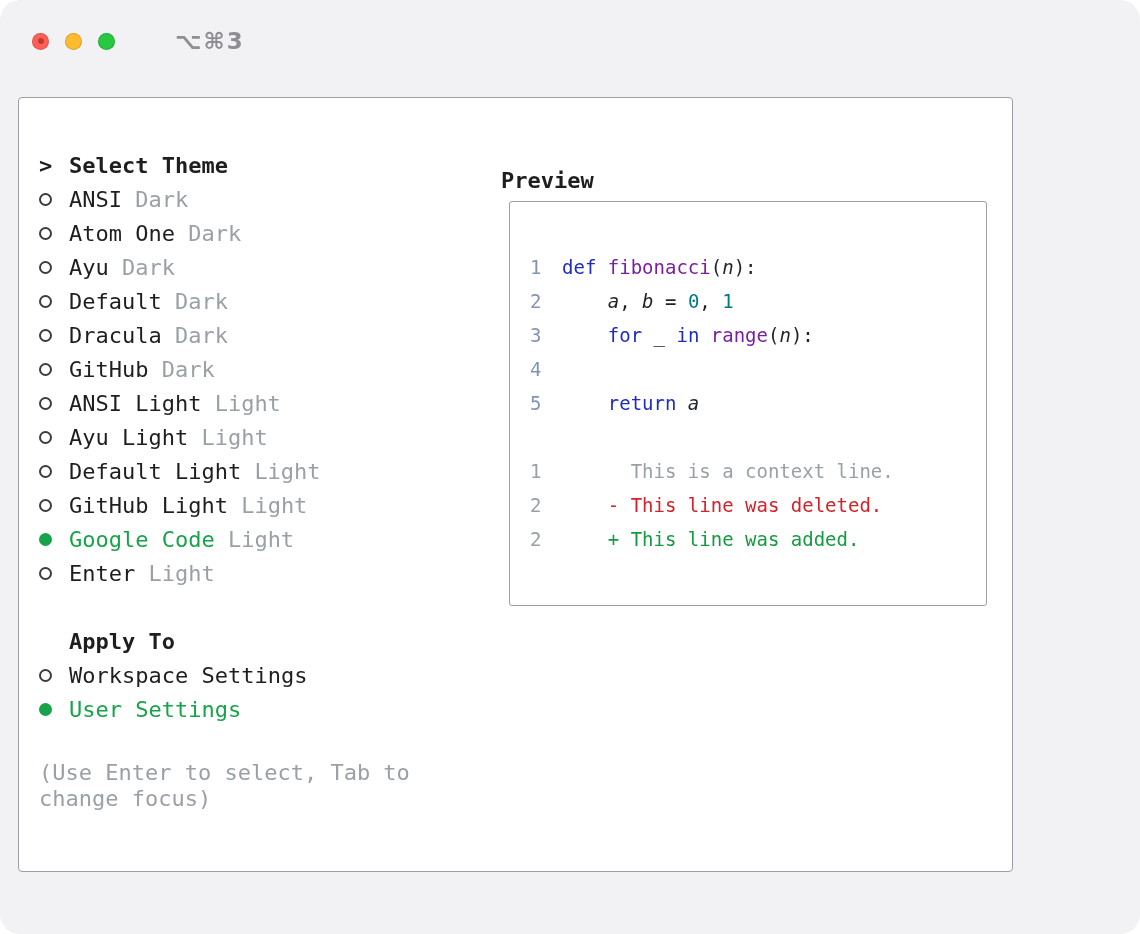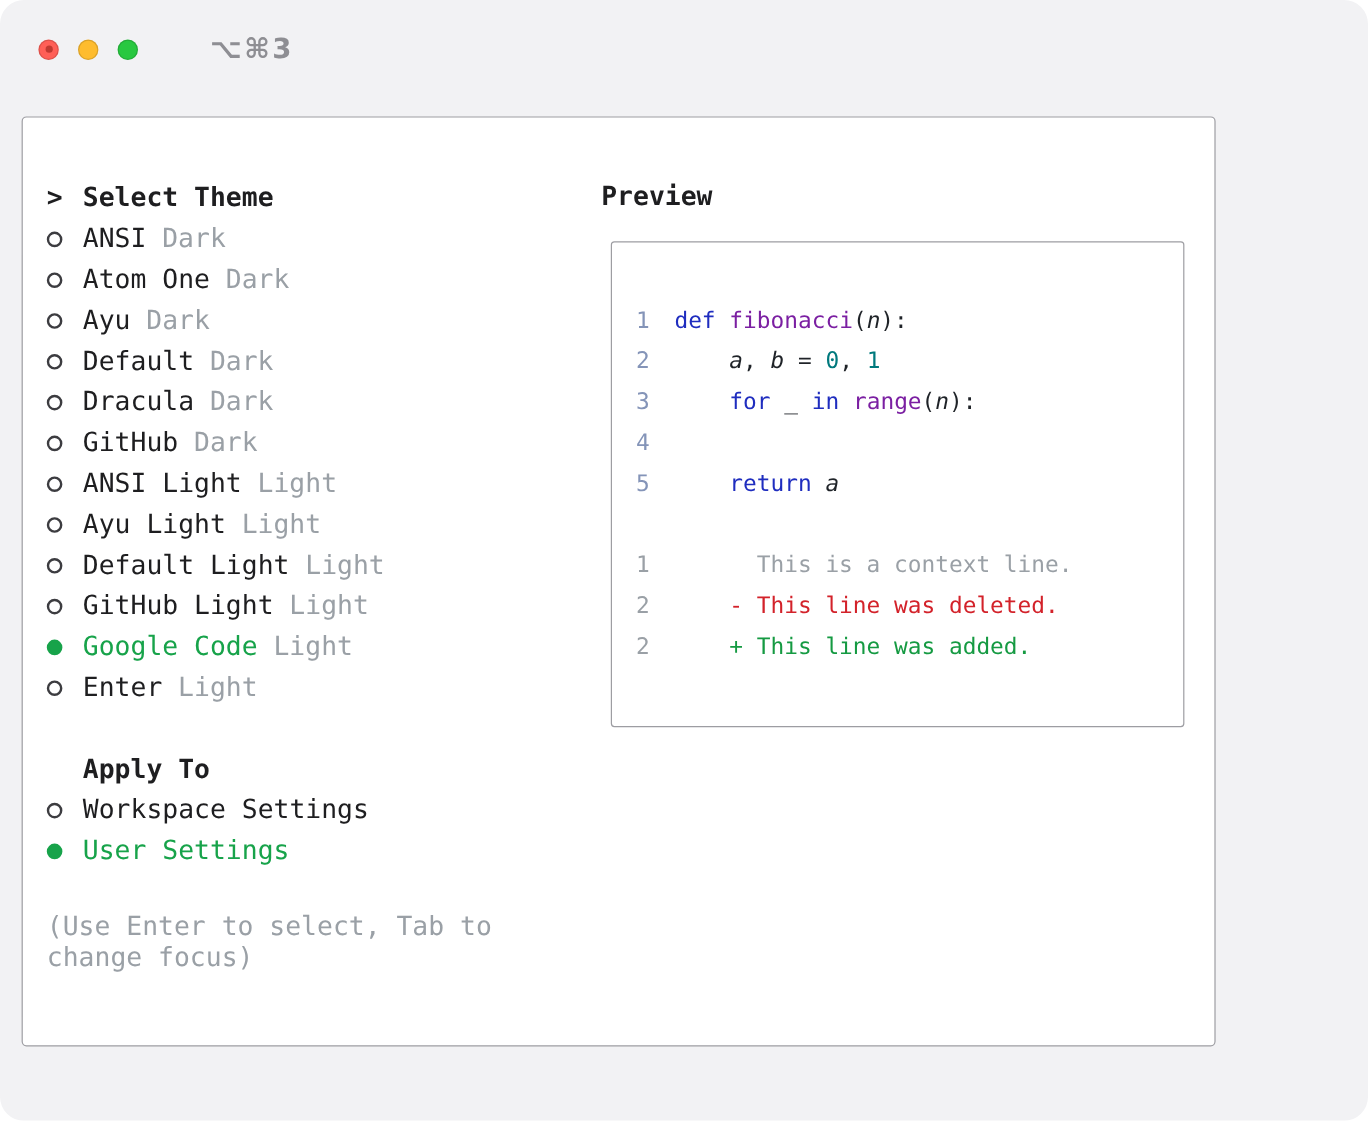--- a/index.html
+++ b/index.html
@@ -40,21 +40,21 @@
   .prompt { width: 30px; font-weight: bold; }
   .title-text { font-weight: bold; text-align: right; }
   .radio-col { width: 30px; display: flex; align-items: center; flex-shrink: 0; }
   .radio { width: 13px; height: 13px; border: 2px solid #3c3c40; border-radius: 50%; }
   .radio.on { background: var(--green); border-color: var(--green); }
   .theme-name.on, .apply-name.on { color: var(--green); }
   .variant { color: var(--dim); margin-left: 0.6em; }
   .hint { width: 400px; color: var(--dim); line-height: 26px; }
   
   .preview-title {
-    position: absolute; left: 482px; top: 50px; height: 34px; line-height: 34px;
+    position: absolute; left: 482px; top: 66px; height: 34px; line-height: 34px;
     font-weight: bold; font-size: 22px; color: #1e1e20;
   }
   .preview-box {
     position: absolute; left: 490px; top: 103px; width: 478px; height: 405px;
     border: 1.5px solid #9d9da2; border-radius: 3px; padding-top: 48px;
   }
   .cline { display: flex; height: 34px; line-height: 34px; white-space: pre; padding-left: 20px; font-size: 19px; color: #1f2328; }
   .ln { width: 32px; flex-shrink: 0; }
   .code-ln { color: #8494b8; }
   .diff-ln { color: var(--dim); }

